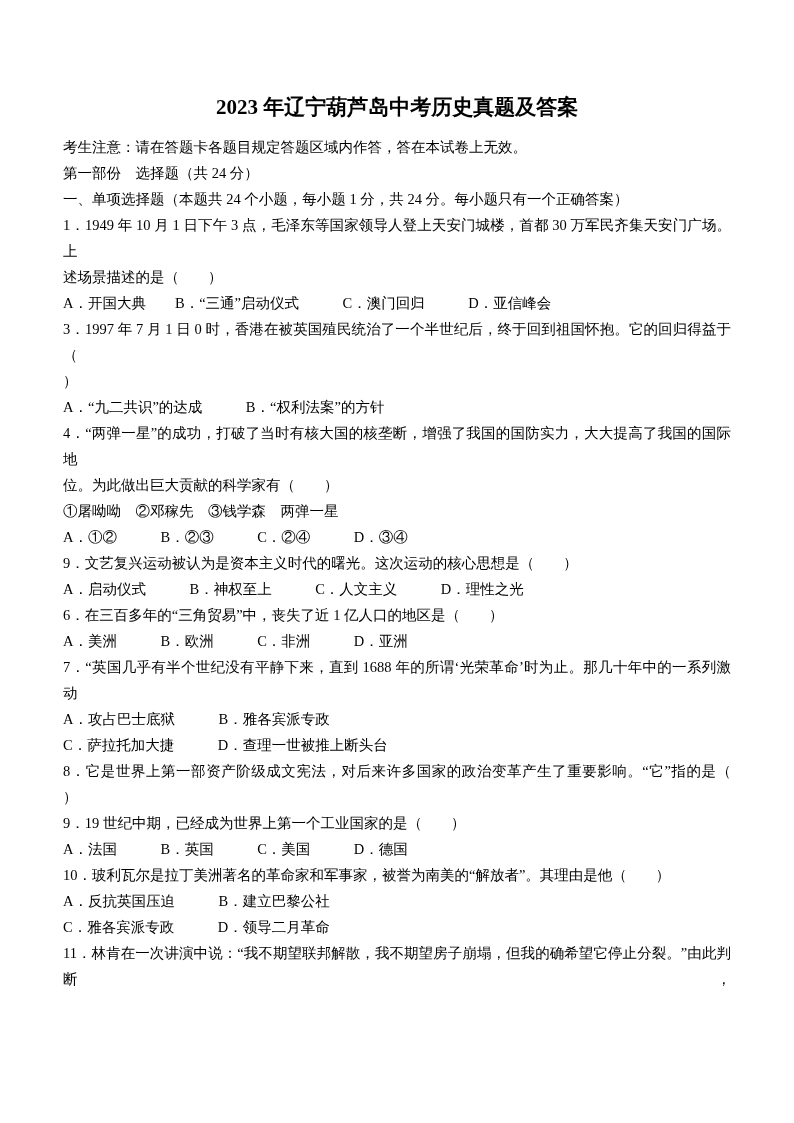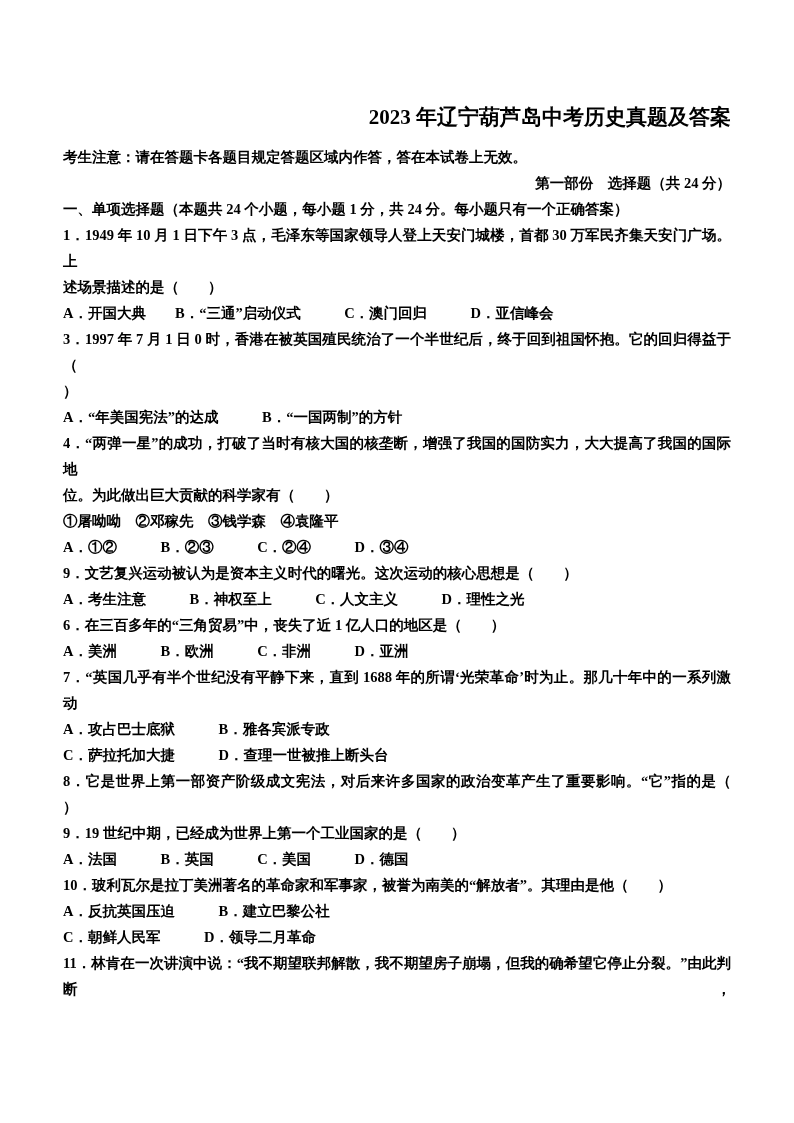--- a/index.html
+++ b/index.html
@@ -3,29 +3,29 @@
 <meta charset="utf-8">
 <style>
   html, body { margin: 0; padding: 0; background: #ffffff; }
   body {
     width: 794px; height: 1123px; overflow: hidden;
     font-family: "Liberation Serif", "DejaVu Serif", serif;
     color: #000000;
   }
   .page { padding: 90px 63px 0 63px; box-sizing: border-box; }
   .doc-title {
-    font-size: 21px; font-weight: bold; text-align: right;
-    line-height: 26px; margin: 14px 0 14px 0; white-space: pre-wrap;
+    font-size: 21px; font-weight: bold; text-align: center;
+    line-height: 26px; margin: 4px 0 14px 0; white-space: pre-wrap;
   }
   .line {
     font-size: 14.5px; line-height: 26px; margin: 0;
-    white-space: pre-wrap; word-break: break-all; font-weight: bold;
+    white-space: pre-wrap; word-break: break-all;
   }
-  .bold { font-weight: bold; }
-  .center { text-align: right; }
+  .bold { font-weight: normal; }
+  .center { text-align: left; }
   
   .fill { text-align: justify; text-align-last: justify; }
 </style>
 </head>
 <body>
 
 <div class="page">
   <h1 class="doc-title">2023 年辽宁葫芦岛中考历史真题及答案</h1>
 
   <p class="line bold">考生注意：请在答题卡各题目规定答题区域内作答，答在本试卷上无效。</p>
@@ -36,31 +36,31 @@
 
   <div>
       <div>
         <p class="line fill">1．1949 年 10 月 1 日下午 3 点，毛泽东等国家领导人登上天安门城楼，首都 30 万军民齐集天安门广场。上</p>
         <p class="line">述场景描述的是（　　）</p>
         <p class="line">A．开国大典　　B．“三通”启动仪式　　　C．澳门回归　　　D．亚信峰会</p>
       </div>
       <div>
         <p class="line fill">3．1997 年 7 月 1 日 0 时，香港在被英国殖民统治了一个半世纪后，终于回到祖国怀抱。它的回归得益于（</p>
         <p class="line">）</p>
-        <p class="line">A．“年美国宪法”的达成　　　B．“一国两制”的方针</p>
+        <p class="line">A．“九二共识”的达成　　　B．“权利法案”的方针</p>
       </div>
       <div>
         <p class="line fill">4．“两弹一星”的成功，打破了当时有核大国的核垄断，增强了我国的国防实力，大大提高了我国的国际地</p>
         <p class="line">位。为此做出巨大贡献的科学家有（　　）</p>
-        <p class="line">①屠呦呦　②邓稼先　③钱学森　④袁隆平</p>
+        <p class="line">①屠呦呦　②邓稼先　③钱学森　两弹一星</p>
         <p class="line">A．①②　　　B．②③　　　C．②④　　　D．③④</p>
       </div>
       <div>
         <p class="line">9．文艺复兴运动被认为是资本主义时代的曙光。这次运动的核心思想是（　　）</p>
-        <p class="line">A．考生注意　　　B．神权至上　　　C．人文主义　　　D．理性之光</p>
+        <p class="line">A．启动仪式　　　B．神权至上　　　C．人文主义　　　D．理性之光</p>
       </div>
       <div>
         <p class="line">6．在三百多年的“三角贸易”中，丧失了近 1 亿人口的地区是（　　）</p>
         <p class="line">A．美洲　　　B．欧洲　　　C．非洲　　　D．亚洲</p>
       </div>
       <div>
         <p class="line fill">7．“英国几乎有半个世纪没有平静下来，直到 1688 年的所谓‘光荣革命’时为止。那几十年中的一系列激动</p>
         <p class="line">A．攻占巴士底狱　　　B．雅各宾派专政</p>
         <p class="line">C．萨拉托加大捷　　　D．查理一世被推上断头台</p>
       </div>
@@ -68,19 +68,19 @@
         <p class="line fill">8．它是世界上第一部资产阶级成文宪法，对后来许多国家的政治变革产生了重要影响。“它”指的是（</p>
         <p class="line">）</p>
       </div>
       <div>
         <p class="line">9．19 世纪中期，已经成为世界上第一个工业国家的是（　　）</p>
         <p class="line">A．法国　　　B．英国　　　C．美国　　　D．德国</p>
       </div>
       <div>
         <p class="line">10．玻利瓦尔是拉丁美洲著名的革命家和军事家，被誉为南美的“解放者”。其理由是他（　　）</p>
         <p class="line">A．反抗英国压迫　　　B．建立巴黎公社</p>
-        <p class="line">C．朝鲜人民军　　　D．领导二月革命</p>
+        <p class="line">C．雅各宾派专政　　　D．领导二月革命</p>
       </div>
       <div>
         <p class="line fill">11．林肯在一次讲演中说：“我不期望联邦解散，我不期望房子崩塌，但我的确希望它停止分裂。”由此判断，</p>
       </div>
     </div>
 </div>
 
 </body></html>

